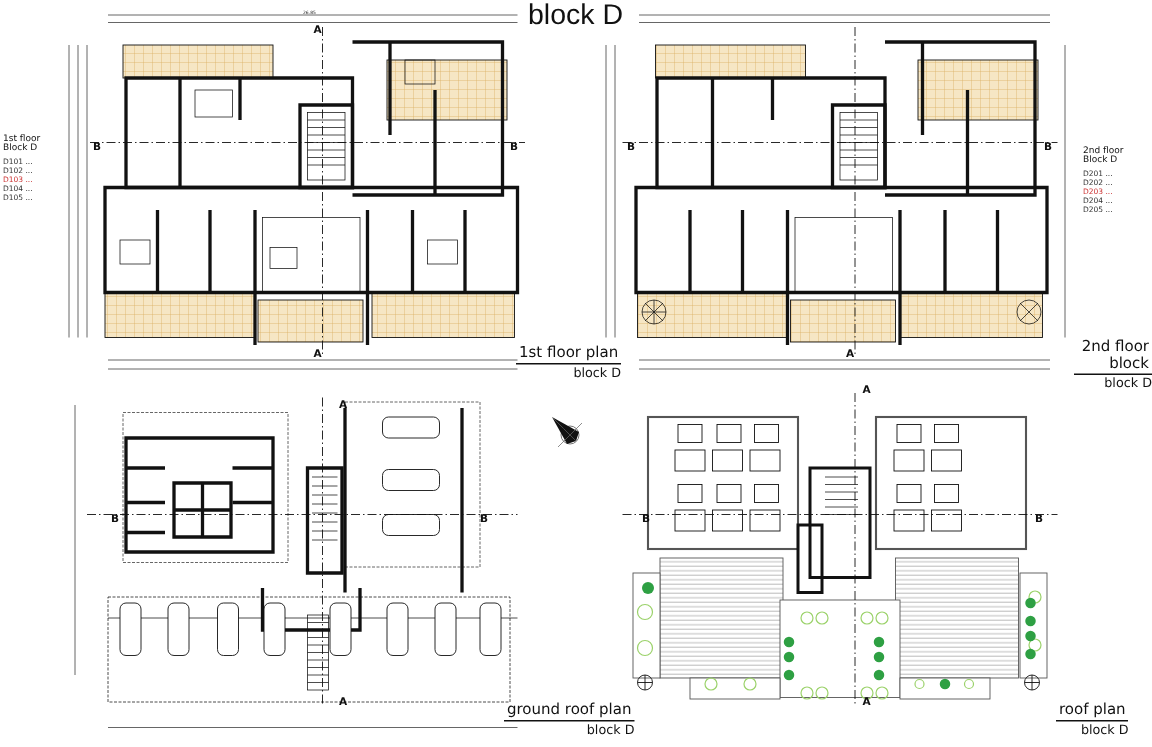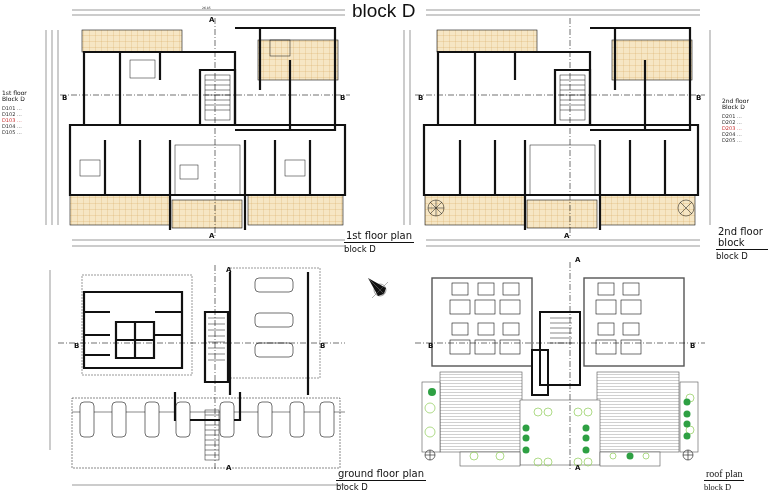--- a/index.html
+++ b/index.html
@@ -1,19 +1,19 @@
 <!DOCTYPE html>
 <html><head>
 <meta charset="utf-8">
 <style>
   html,body{margin:0;padding:0;background:#fff;}
   body{width:768px;height:498px;position:relative;overflow:hidden;font-family:"DejaVu Sans",sans-serif;color:#111;}
   .abs{position:absolute;}
   .sheet-title{left:352px;top:0px;font-size:19px;font-family:"Liberation Sans",sans-serif;}
-  .plan-label{font-family:"DejaVu Sans",sans-serif;text-align:left;}
+  .plan-label{font-family:"DejaVu Sans",sans-serif;text-align:right;}
   .plan-label .l1{display:block;font-size:10px;border-bottom:1px solid #111;padding:0 2px 1px;}
   .plan-label .l2{display:block;font-size:8.5px;padding-top:1px;}
   .side-legend{font-size:5px;line-height:6px;color:#333;}
   .side-legend .hd{font-size:6px;margin-bottom:3px;color:#111;}
   .side-legend .red{color:#c33;}
   svg{position:absolute;left:0;top:0;}
   .tiny{font-size:3px;font-family:"DejaVu Sans",sans-serif;fill:#222;}
 </style>
 </head>
 <body>
@@ -293,20 +293,20 @@
   <span class="l1">1st floor plan</span>
   <span class="l2">block D</span>
 </div>
 
 <div class="abs plan-label" style="left:716px;top:226px;">
   <span class="l1">2nd floor block</span>
   <span class="l2">block D</span>
 </div>
 
 <div class="abs plan-label" style="left:336px;top:468px;">
-  <span class="l1">ground floor plan</span>
+  <span class="l1">ground roof plan</span>
   <span class="l2">block D</span>
 </div>
 
-<div class="abs plan-label" style="left:704px;top:468px;font-family:Liberation Serif, serif;">
+<div class="abs plan-label" style="left:704px;top:468px;">
   <span class="l1">roof plan</span>
   <span class="l2">block D</span>
 </div>
 
 </body></html>

